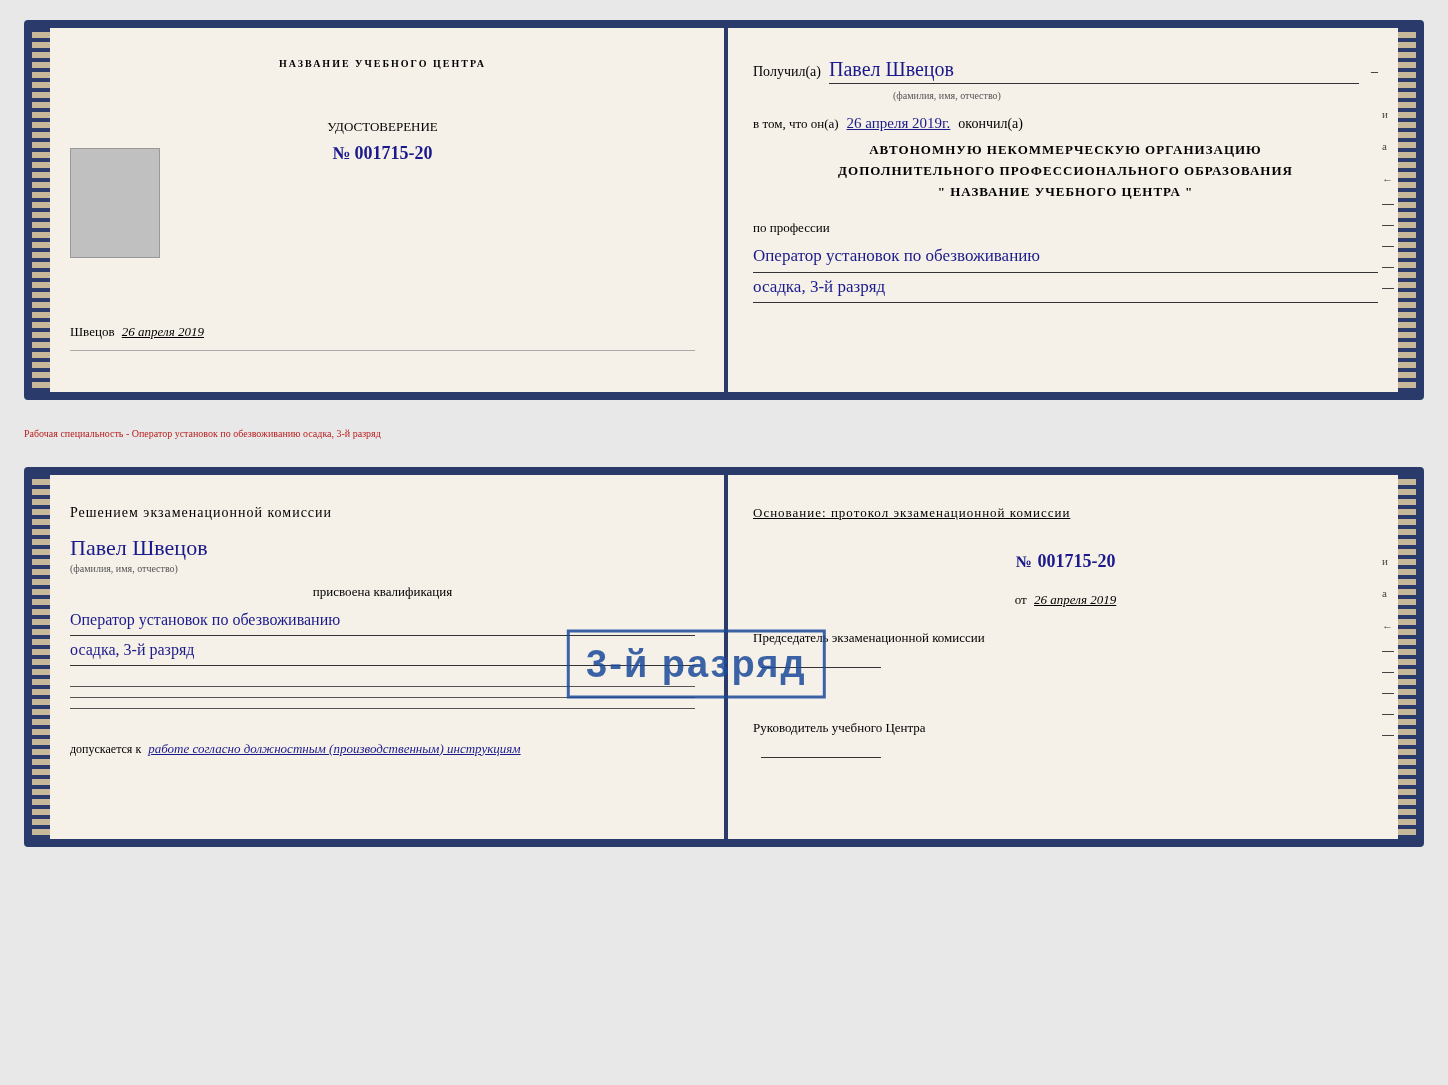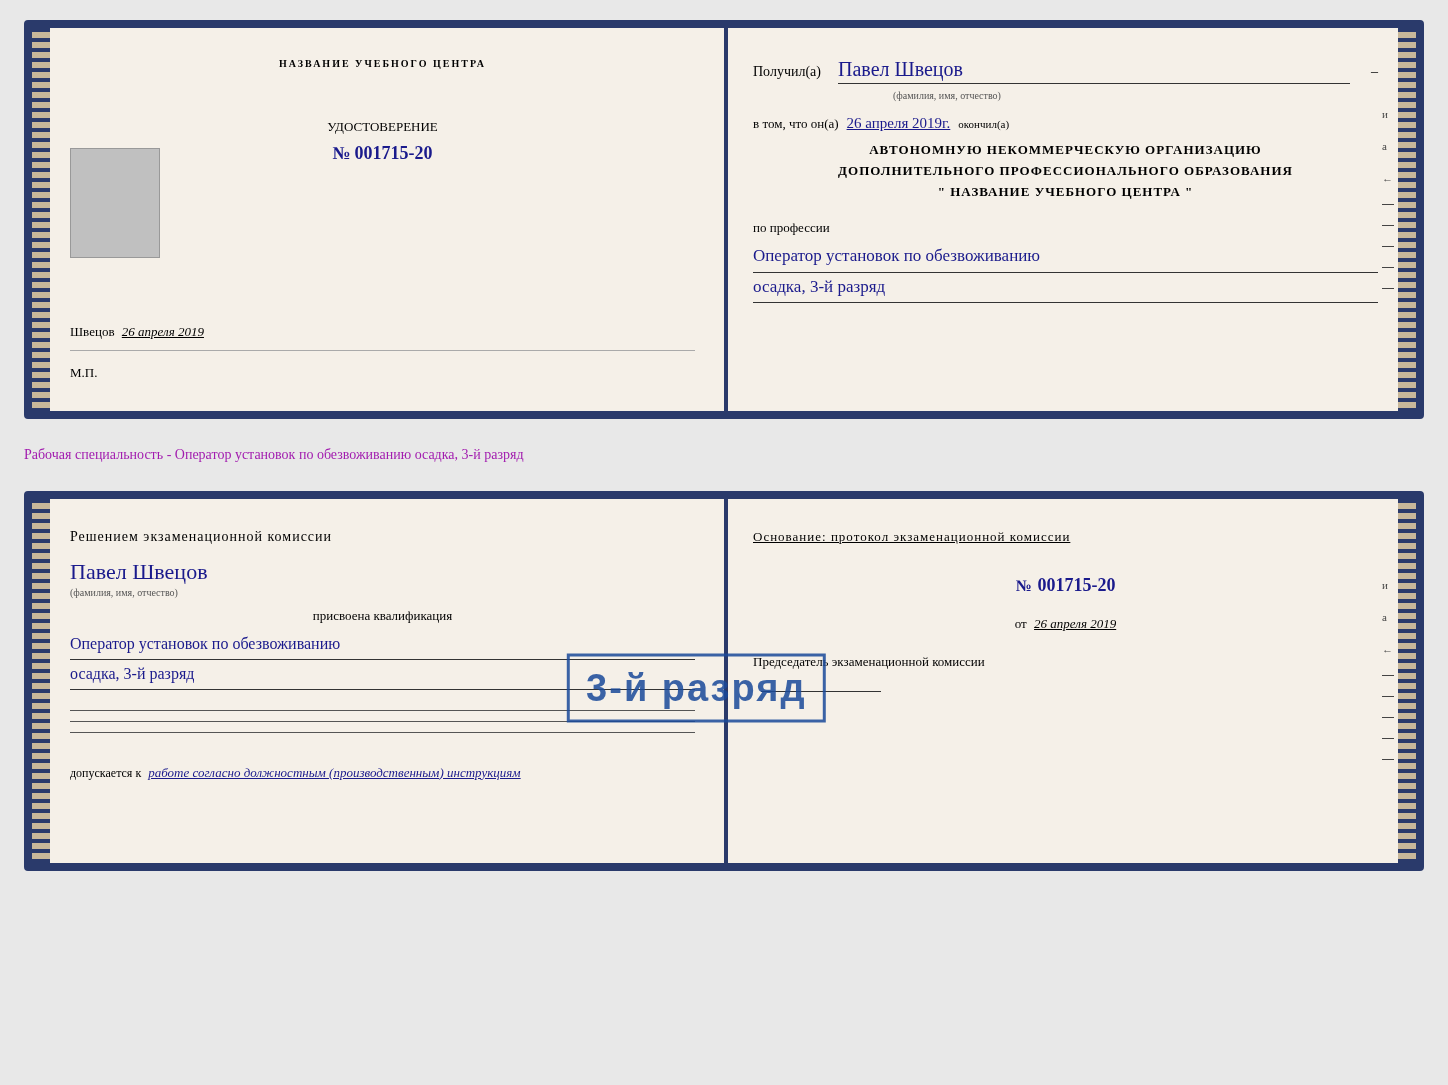--- a/index.html
+++ b/index.html
@@ -149,22 +149,22 @@
       font-family: 'Segoe Script', 'Comic Sans MS', cursive;
       font-size: 17px;
       color: #1a1a8c;
       border-bottom: 1px solid #333;
       padding-bottom: 2px;
       line-height: 1.6;
     }
 
     
     .separator-text {
-      font-size: 14px;
-      color: #a21caf;
+      font-size: 10px;
+      color: #b91c1c;
       padding: 10px 0;
     }
 
     
     .second-card {
       background: #f5f0e8;
     }
 
     
     .decision-title {
@@ -297,36 +297,35 @@
         </div>
       </div>
 
       <div class="photo-placeholder"></div>
 
       <div class="issued-line" style="margin-top: 160px;">
         <span>Швецов</span>
         <span style="text-decoration: underline; font-style: italic; margin-left: 4px;">26 апреля 2019</span>
       </div>
       <hr class="divider-line">
-      <div class="mp-line">М.П.</div>
     </div>
 
     <div class="doc-right" style="padding-left: 30px;">
 
-      <div style="display:flex; align-items:baseline; gap:17px; margin-bottom: 4px; flex-wrap: wrap;">
+      <div style="display:flex; align-items:baseline; gap:8px; margin-bottom: 4px; flex-wrap: wrap;">
         <span class="recipient-line">Получил(а)</span>
         <span class="handwritten" style="border-bottom: 1px solid #333; padding-bottom:2px; flex:1;">Павел Швецов</span>
         <span style="font-size:14px; margin-left:4px;">–</span>
       </div>
       <div class="small-label" style="margin-left:140px; margin-bottom:14px;">(фамилия, имя, отчество)</div>
 
       <div style="display:flex; align-items:baseline; gap:8px; flex-wrap:wrap; margin-bottom:8px;">
         <span style="font-size:13px;">в том, что он(а)</span>
         <span class="handwritten" style="font-size:15px; text-decoration:underline;">26 апреля 2019г.</span>
-        <span style="font-size:11px;text-align:right;">окончил(а)</span>
+        <span style="font-size:14px;text-align:right;">окончил(а)</span>
       </div>
 
       <div class="org-name">
         <div>АВТОНОМНУЮ НЕКОММЕРЧЕСКУЮ ОРГАНИЗАЦИЮ</div>
         <div>ДОПОЛНИТЕЛЬНОГО ПРОФЕССИОНАЛЬНОГО ОБРАЗОВАНИЯ</div>
         <div>"  НАЗВАНИЕ УЧЕБНОГО ЦЕНТРА  "</div>
       </div>
 
       <div class="profession-label">по профессии</div>
       <div class="handwritten-profession">Оператор установок по обезвоживанию</div>
@@ -394,20 +393,25 @@
         <span>от</span>
         <span style="text-decoration:underline; font-style:italic; margin-left:4px;">26 апреля 2019</span>
       </div>
 
       <div class="chairman-label">
         <span>Председатель экзаменационной комиссии</span>
         <br>
         <span class="signature-line">&nbsp;</span>
       </div>
 
+      <div class="director-label">
+        <span>Руководитель учебного Центра</span>
+        <br>
+        <span class="signature-line">&nbsp;</span>
+      </div>
 
       <div style="position:absolute; right:22px; top:80px; display:flex; flex-direction:column; gap:20px;">
         <div style="font-size:11px; color:#444;">и</div>
         <div style="font-size:11px; color:#444;">а</div>
         <div style="font-size:11px; color:#444;">←</div>
         <div style="width:12px; height:1px; background:#444;"></div>
         <div style="width:12px; height:1px; background:#444;"></div>
         <div style="width:12px; height:1px; background:#444;"></div>
         <div style="width:12px; height:1px; background:#444;"></div>
         <div style="width:12px; height:1px; background:#444;"></div>

